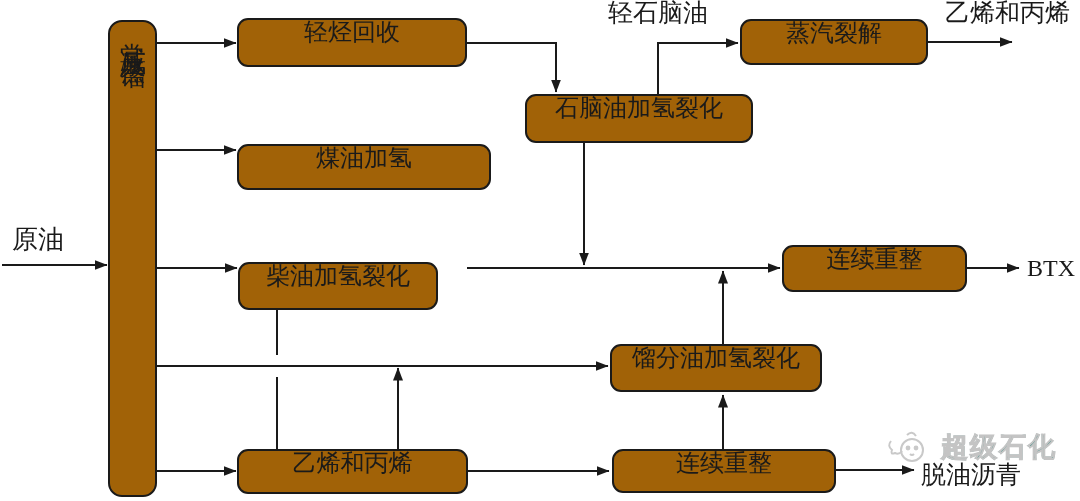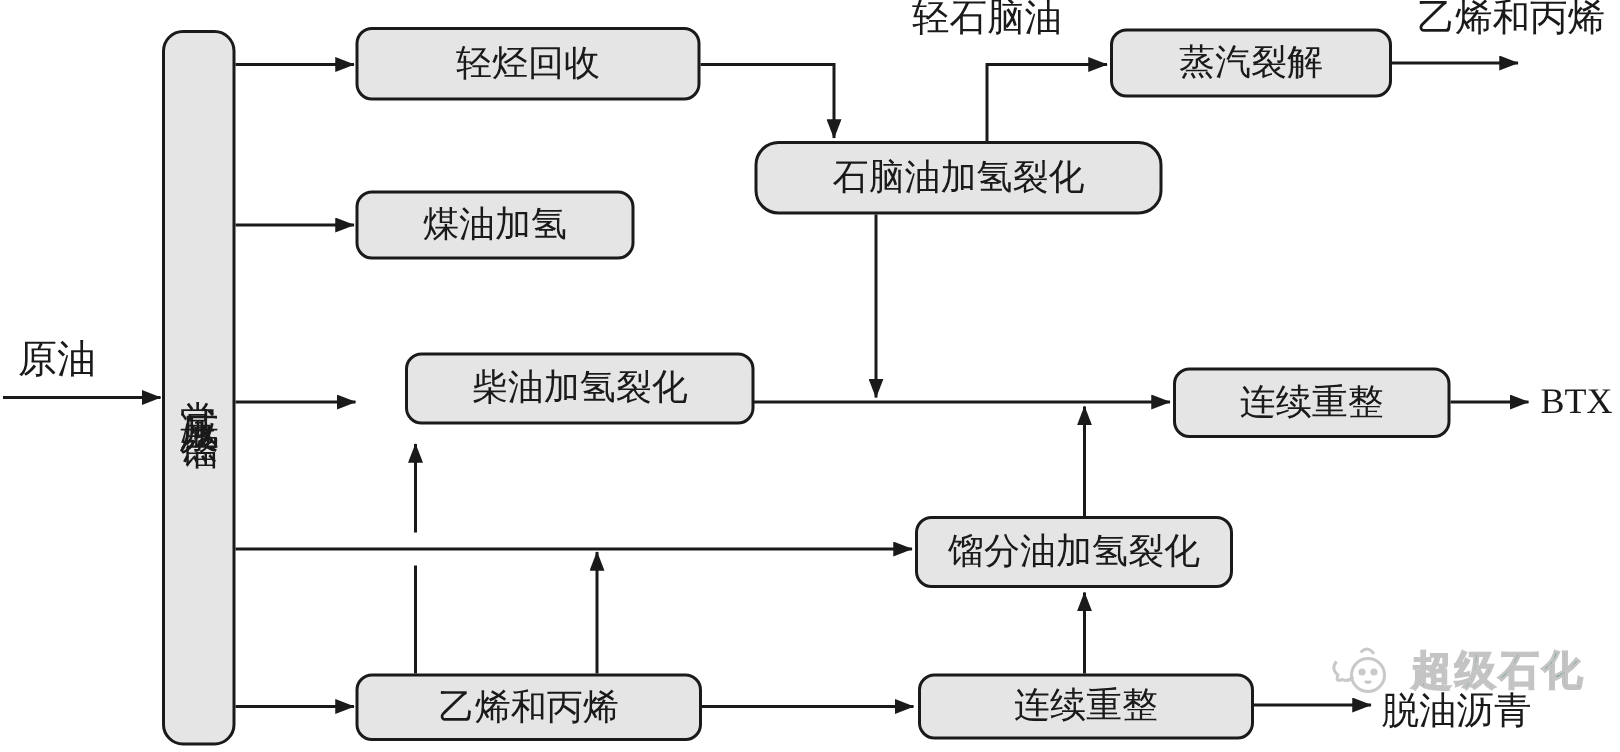--- a/index.html
+++ b/index.html
@@ -2,23 +2,23 @@
 <html><head>
 <meta charset="utf-8">
 <style>
   html,body{margin:0;padding:0;background:#ffffff;}
   #stage{
     position:relative;width:1080px;height:501px;background:#ffffff;overflow:hidden;
     font-family:"Liberation Serif","DejaVu Serif",serif;color:#1a1a1a;
   }
   #wires{position:absolute;left:0;top:0;width:1080px;height:501px;}
   .box{
-    position:absolute;box-sizing:border-box;background:#e5e5e5;
+    position:absolute;box-sizing:border-box;background:#a16207;
     border:2px solid #1a1a1a;border-radius:11px;
-    display:flex;align-items:center;justify-content:center;
+    display:flex;justify-content:center;
     font-size:24px;line-height:1;white-space:nowrap;
   }
   .vtext{
     writing-mode:vertical-rl;text-orientation:upright;
     font-size:26px;letter-spacing:5px;line-height:1;
   }
   .lbl{
     position:absolute;font-size:24px;line-height:1;white-space:nowrap;
   }
   .watermark{
@@ -65,33 +65,33 @@
   </svg>
 
   <div class="box" style="left:108px;top:20px;width:49px;height:477px;border-radius:14px;">
     <span class="vtext">常减压蒸馏</span>
   </div>
 
   <div class="box" style="left:237px;top:18px;width:230px;height:49px;">
     <span>轻烃回收</span>
   </div>
 
-  <div class="box" style="left:237px;top:127px;width:186px;height:46px;">
+  <div class="box" style="left:237px;top:144px;width:254px;height:46px;">
     <span>煤油加氢</span>
   </div>
 
-  <div class="box" style="left:238px;top:235px;width:233px;height:48px;margin-left:32px;">
+  <div class="box" style="left:238px;top:262px;width:200px;height:48px;">
     <span>柴油加氢裂化</span>
   </div>
 
   <div class="box" style="left:237px;top:449px;width:231px;height:45px;">
     <span>乙烯和丙烯</span>
   </div>
 
-  <div class="box" style="left:503px;top:94px;width:272px;height:49px;border-radius:16px;">
+  <div class="box" style="left:525px;top:94px;width:228px;height:49px;">
     <span>石脑油加氢裂化</span>
   </div>
 
   <div class="box" style="left:740px;top:19px;width:188px;height:46px;">
     <span>蒸汽裂解</span>
   </div>
 
   <div class="box" style="left:782px;top:245px;width:185px;height:47px;">
     <span>连续重整</span>
   </div>

